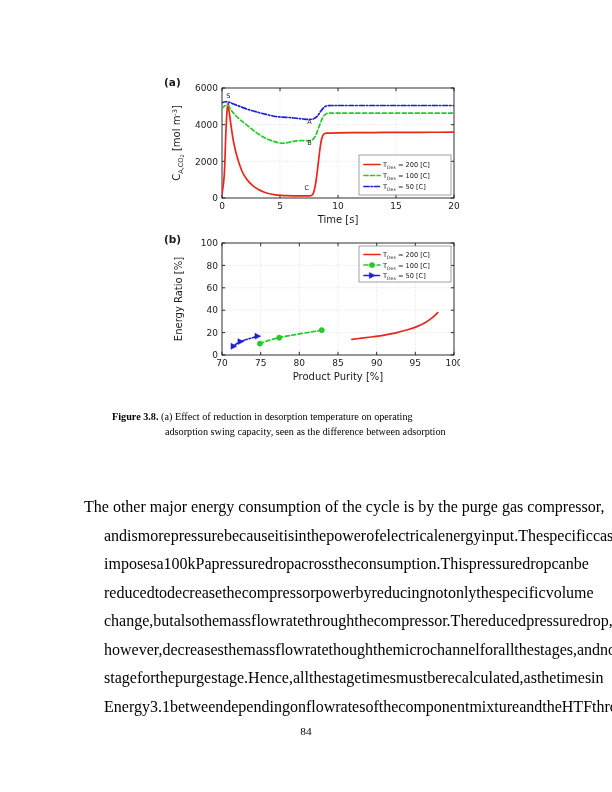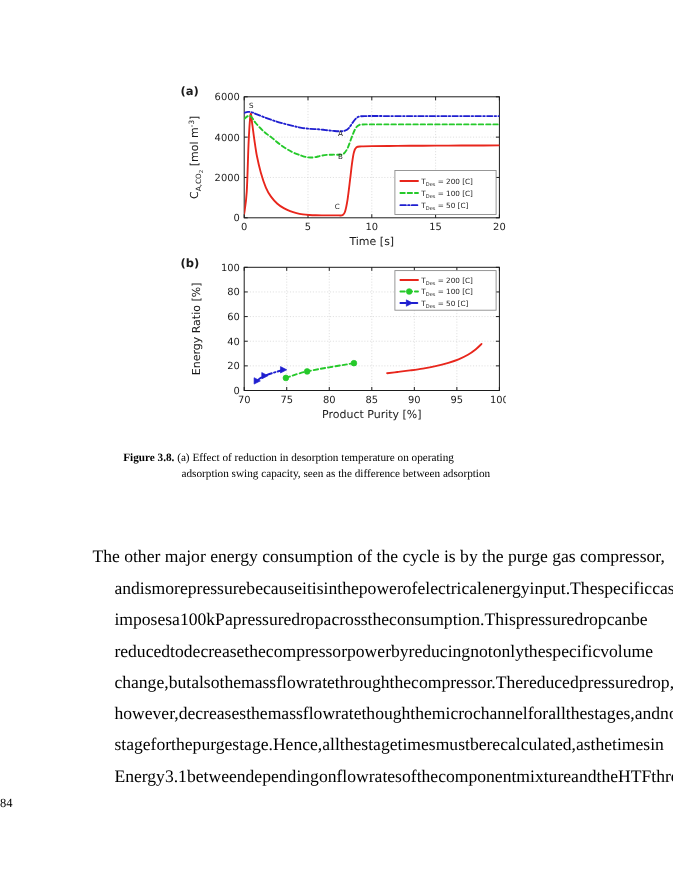--- a/index.html
+++ b/index.html
@@ -81,20 +81,21 @@
     justify-content: space-between;
     margin-left: 20px;
   }
   .body-line.justify > span { white-space: pre; }
 
   .page-number {
     position: absolute;
     left: 0;
     top: 725px;
     width: 612px;
+    text-align: center;
     font-family: "Liberation Serif", serif;
     font-size: 11.4px;
     color: #000;
   }
 
   
   text {
     font-family: "DejaVu Sans", sans-serif;
     fill: #1a1a1a;
   }

